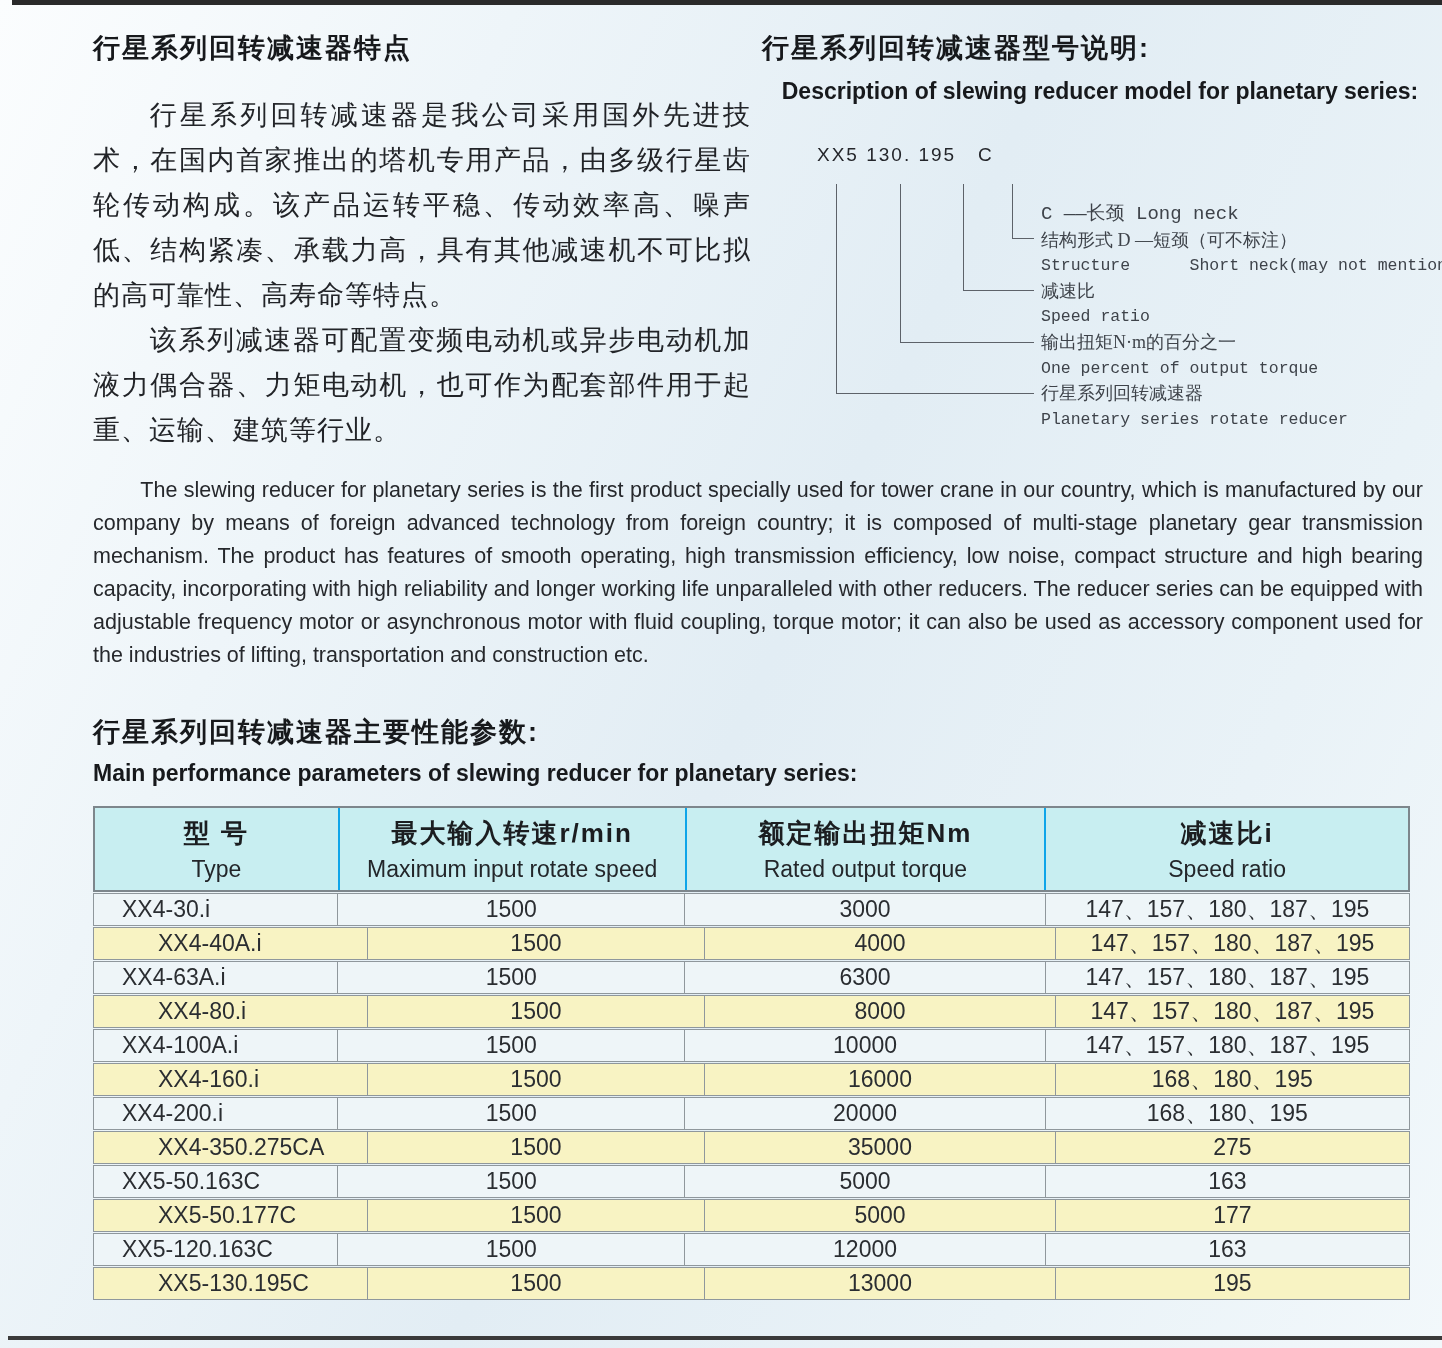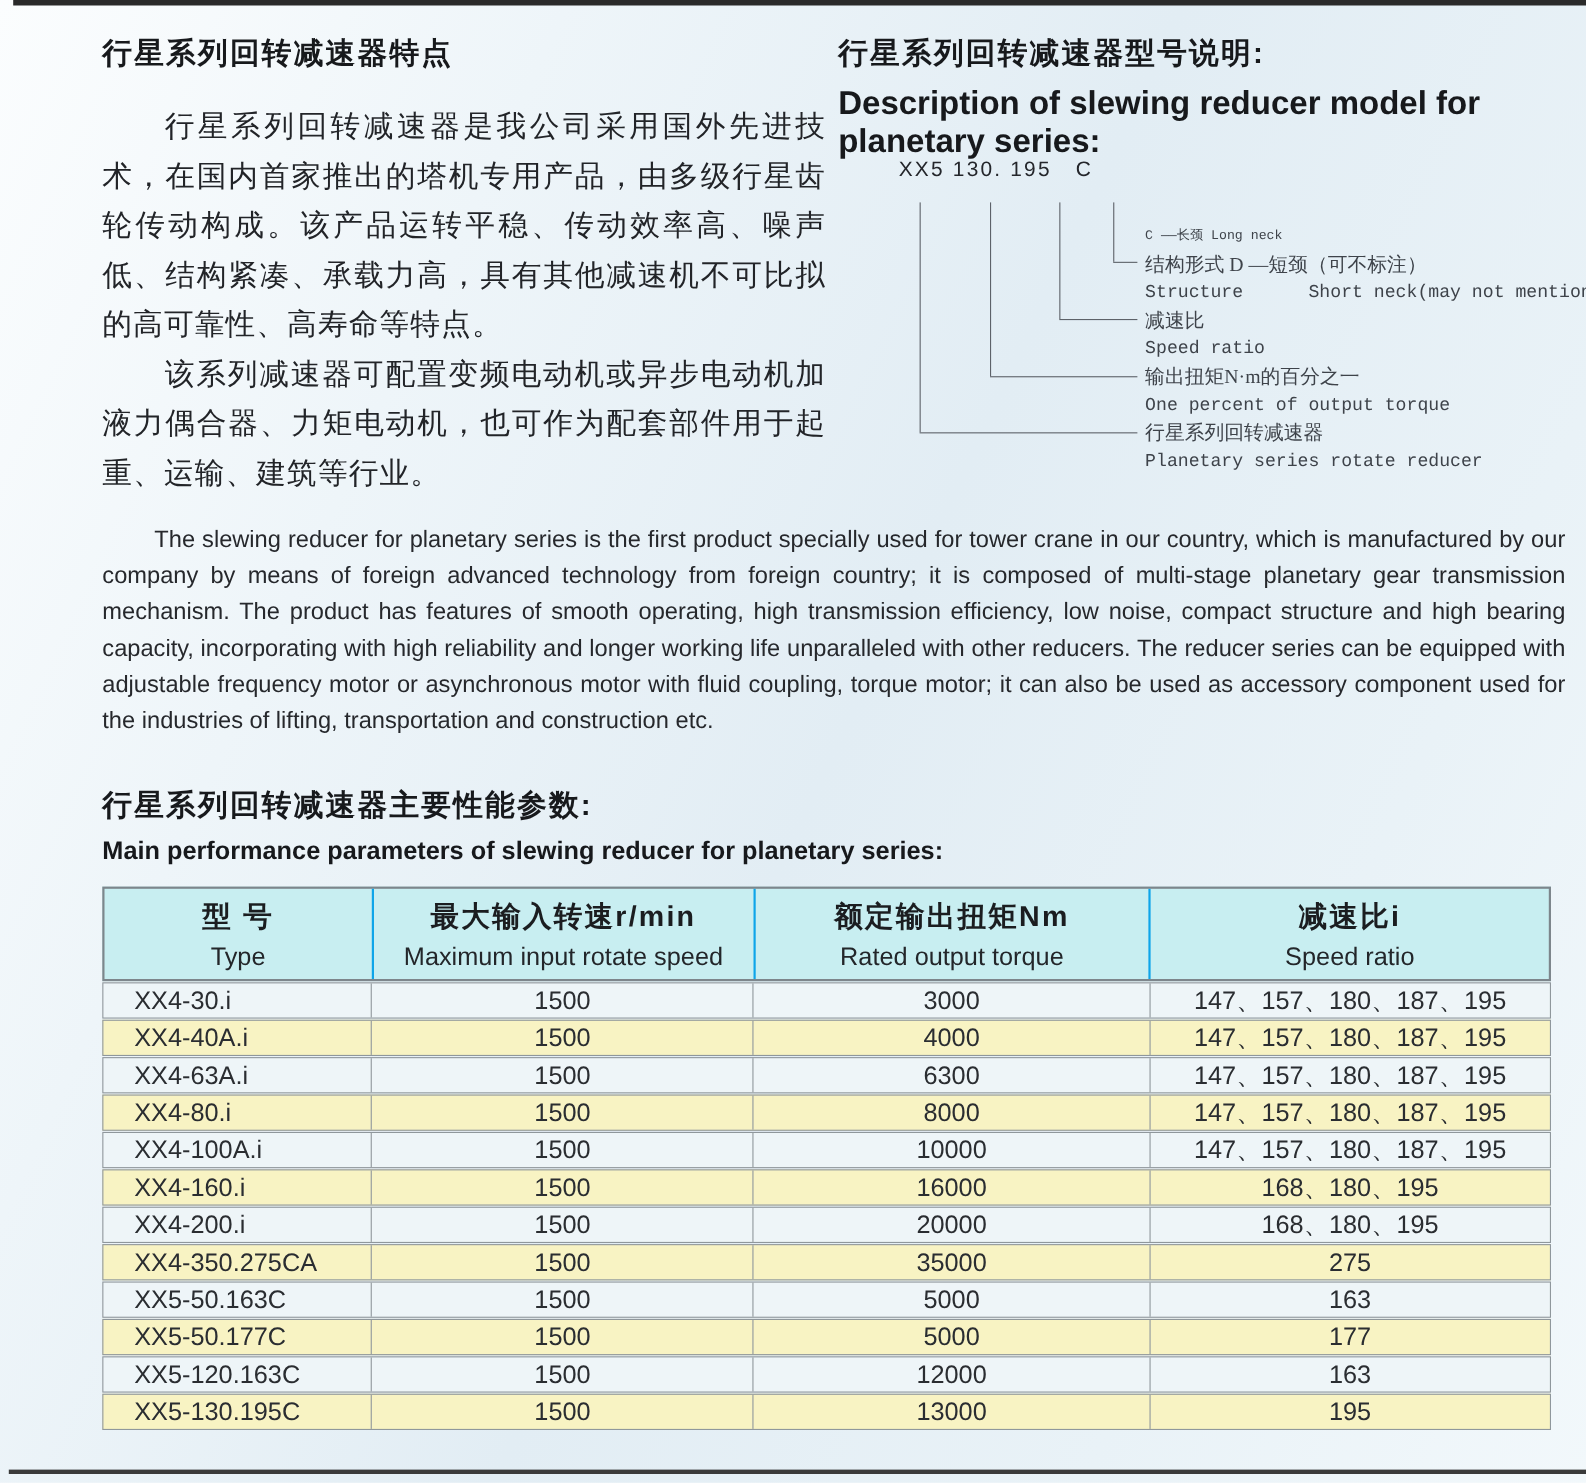--- a/index.html
+++ b/index.html
@@ -21,41 +21,41 @@
   .sec-title-zh { font-size:27px; font-weight:700; letter-spacing:2px; color:#17191c; }
   .sec-title-en { font-size:24px; font-weight:700; margin-top:12px; color:#17191c; }
   .zh-para {
     font-size:27px; line-height:45px; letter-spacing:1px;
     text-align:justify; text-justify:inter-character; text-indent:2.1em; color:#222428;
   }
   .zh-para.first { margin-top:27px; }
 
   
   .right-col { position:absolute; left:762px; top:30px; width:676px; }
-  .right-col .sec-title-en { font-size:30px; }
+  .right-col .sec-title-en { font-size:23px;text-align:center; }
 
   .model-code {
     position:absolute; left:817px; top:144px;
     font-size:19px; letter-spacing:2px; white-space:pre; color:#24262b;
   }
   .dline { position:absolute; background:#5d6269; }
   .v1 { left:836px; top:184px; width:1px; height:209px; }
   .v2 { left:900px; top:184px; width:1px; height:158px; }
   .v3 { left:963px; top:184px; width:1px; height:106px; }
   .v4 { left:1012px; top:184px; width:1px; height:54px; }
   .h1 { left:836px; top:393px; width:198px; height:1px; }
   .h2 { left:900px; top:342px; width:134px; height:1px; }
   .h3 { left:963px; top:290px; width:71px; height:1px; }
   .h4 { left:1012px; top:238px; width:22px; height:1px; }
 
   .callouts { position:absolute; left:1041px; top:202px; width:400px; }
   .callout { line-height:25.6px; white-space:pre; color:#3e434a; }
   .callout.zh    { font-size:18px; font-family:"Liberation Serif", serif; }
   .callout.en    { font-size:16.5px; font-family:"Liberation Mono", monospace; }
-  .callout.mixed { font-size:12px;   font-family:"Liberation Mono", monospace; }
+  .callout.mixed { font-size:19px;   font-family:"Liberation Mono", monospace; }
 
   
   .en-para {
     position:absolute; left:93px; top:474px; width:1330px;
     font-size:21.5px; line-height:33px; text-align:justify; text-indent:2.2em; color:#26282c;
   }
 
   
   .table-title { position:absolute; left:93px; top:714px; }
   .table-title .sec-title-en { font-size:23px; margin-top:10px; }
@@ -70,21 +70,21 @@
     justify-content:center; align-items:center;
   }
   .t-hcell + .t-hcell { border-left:2px solid #0ea5e9; }
   .h-zh { font-size:26px; font-weight:700; letter-spacing:2px; color:#1b1d20; }
   .h-en { font-size:23px; margin-top:5px; color:#23262a; }
 
   .t-row {
     display:flex; height:33px; margin-top:1px; box-sizing:border-box;
     border:1px solid #8f979c; background:#eef5f8;
   }
-  .t-row.alt { background:#f8f3c3; }
+  .t-row.alt { background:#f8f3c3;padding-left:36px; }
   .t-cell {
     box-sizing:border-box; display:flex; align-items:center; justify-content:center;
     font-size:23px; color:#2a2d31; overflow:hidden; white-space:nowrap;
   }
   .t-cell + .t-cell { border-left:1px solid #8f979c; }
   .t-cell.c1 { justify-content:flex-start; padding-left:28px; }
   .w1 { width:18.5%; } .w2 { width:26.4%; } .w3 { width:27.4%; } .w4 { width:27.7%; }
 </style>
 </head>
 <body>

